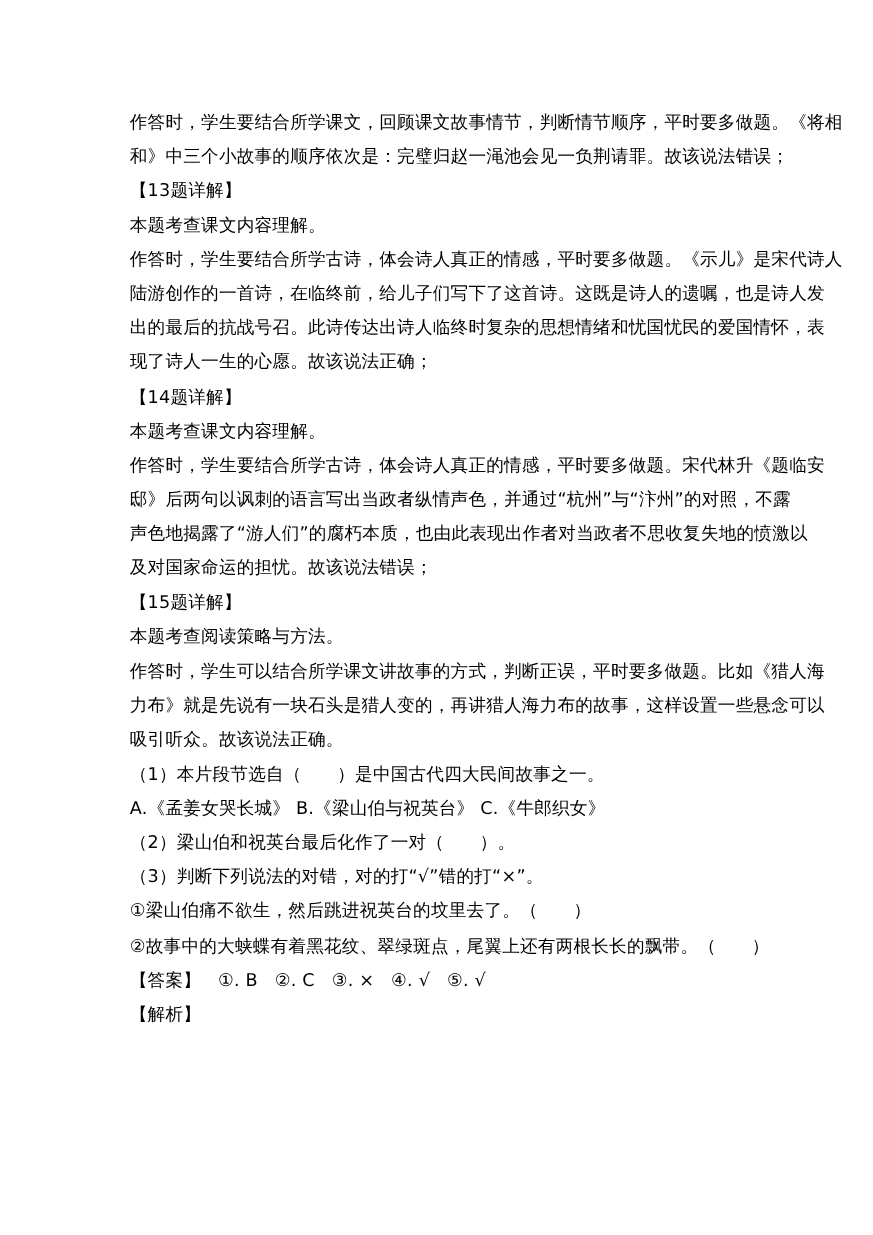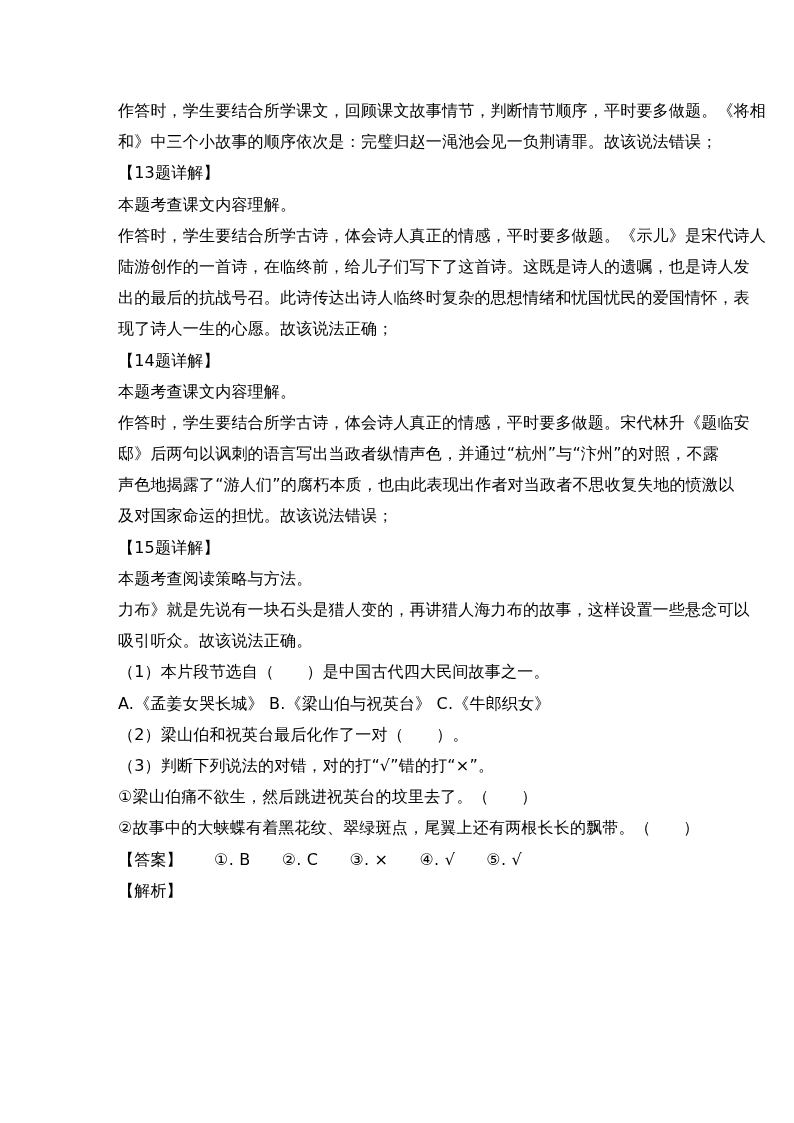--- a/index.html
+++ b/index.html
@@ -1,21 +1,21 @@
 <!DOCTYPE html>
 <html><head>
 <meta charset="utf-8">
 <style>
   html, body { margin: 0; padding: 0; background: #ffffff; }
   body { width: 794px; height: 1123px; position: relative; overflow: hidden;
          font-family: "DejaVu Sans", "Liberation Sans", sans-serif; color: #000; }
   .page { position: absolute; left: 118px; top: 99px; width: 560px; }
   .line { height: 31.2px; line-height: 24px; font-size: 16px; white-space: nowrap; letter-spacing: 0.2px; }
   .opt-gap { display: inline-block; width: 22px; }
-  .ans-item { display: inline-block; margin-left: 26px; }
+  .ans-item { display: inline-block; margin-left: 10px; }
   .ans-item:first-of-type { margin-left: 30px; }
 </style>
 </head>
 <body>
 
 <div class="page">
   <div class="line">作答时，学生要结合所学课文，回顾课文故事情节，判断情节顺序，平时要多做题。《将相</div>
   <div class="line">和》中三个小故事的顺序依次是：完璧归赵一渑池会见一负荆请罪。故该说法错误；</div>
   <div class="line">【13题详解】</div>
   <div class="line">本题考查课文内容理解。</div>
@@ -24,20 +24,21 @@
   <div class="line">出的最后的抗战号召。此诗传达出诗人临终时复杂的思想情绪和忧国忧民的爱国情怀，表</div>
   <div class="line">现了诗人一生的心愿。故该说法正确；</div>
   <div class="line">【14题详解】</div>
   <div class="line">本题考查课文内容理解。</div>
   <div class="line">作答时，学生要结合所学古诗，体会诗人真正的情感，平时要多做题。宋代林升《题临安</div>
   <div class="line">邸》后两句以讽刺的语言写出当政者纵情声色，并通过“杭州”与“汴州”的对照，不露</div>
   <div class="line">声色地揭露了“游人们”的腐朽本质，也由此表现出作者对当政者不思收复失地的愤激以</div>
   <div class="line">及对国家命运的担忧。故该说法错误；</div>
   <div class="line">【15题详解】</div>
   <div class="line">本题考查阅读策略与方法。</div>
+  <div class="line">作答时，学生可以结合所学课文讲故事的方式，判断正误，平时要多做题。比如《猎人海</div>
   <div class="line">力布》就是先说有一块石头是猎人变的，再讲猎人海力布的故事，这样设置一些悬念可以</div>
   <div class="line">吸引听众。故该说法正确。</div>
 
   <div class="line">（1）本片段节选自（　　）是中国古代四大民间故事之一。</div>
   <div class="line">
     <span>A.《孟姜女哭长城》</span>
     <span>B.《梁山伯与祝英台》</span>
     <span>C.《牛郎织女》</span>
   </div>
   <div class="line">（2）梁山伯和祝英台最后化作了一对（　　）。</div>

